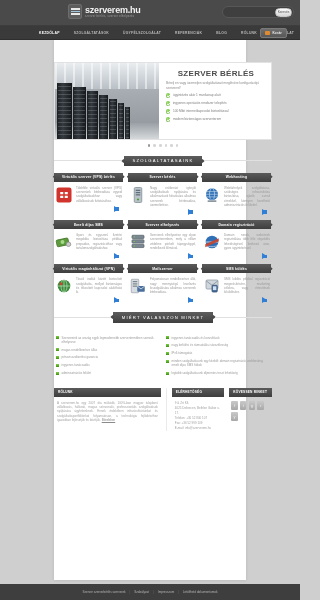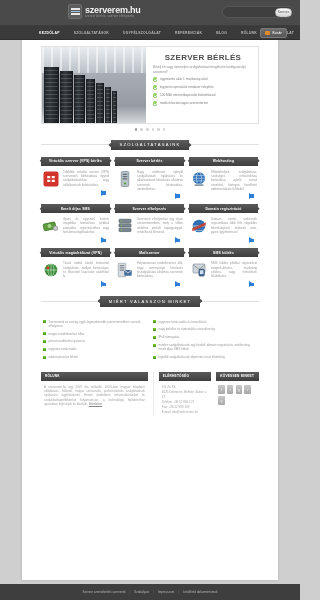--- a/index.html
+++ b/index.html
@@ -68,22 +68,22 @@
     height:10px; display:flex; align-items:center; gap:2px;
     background:linear-gradient(#6e6e6e,#585858);
     border:1px solid #7a7a7a; border-radius:2px; padding:0 4px;
     cursor:pointer;
   }
   .cart-ico { width:5px; height:4px; background:#e08a2e; border-radius:1px; }
   .cart-label { font-size:3px; font-weight:bold; color:#f0f0f0; letter-spacing:0.2px; }
 
   
   .shell {
-    width:256px; margin:0 auto; background:#ffffff;
-    min-height:540px; padding:6px 0 0 0;
+    width:192px; margin:0 auto; background:#ffffff;
+    min-height:540px; padding:22px 0 0 0;
     box-shadow:0 0 3px rgba(0,0,0,.12);
   }
 
   
   .hero { width:218px; margin:0 auto; height:78px; display:flex; position:relative;
           border:1px solid #e2e2e2; background:#fff; }
   .hero-img {
     width:104px; height:100%;
     background:
       linear-gradient(180deg,#cfd4d8 0%,#aeb4b9 20%,#8d9298 100%);

